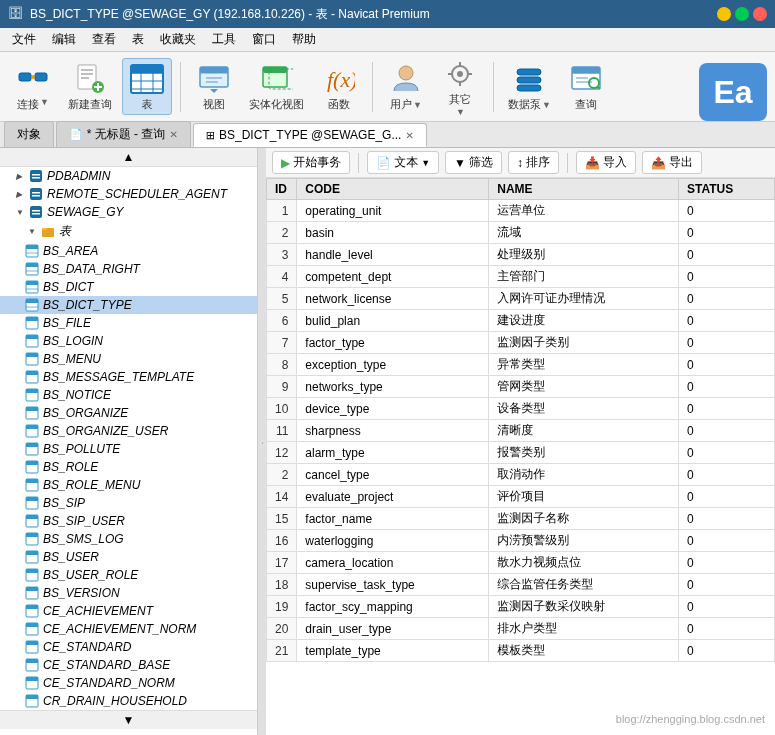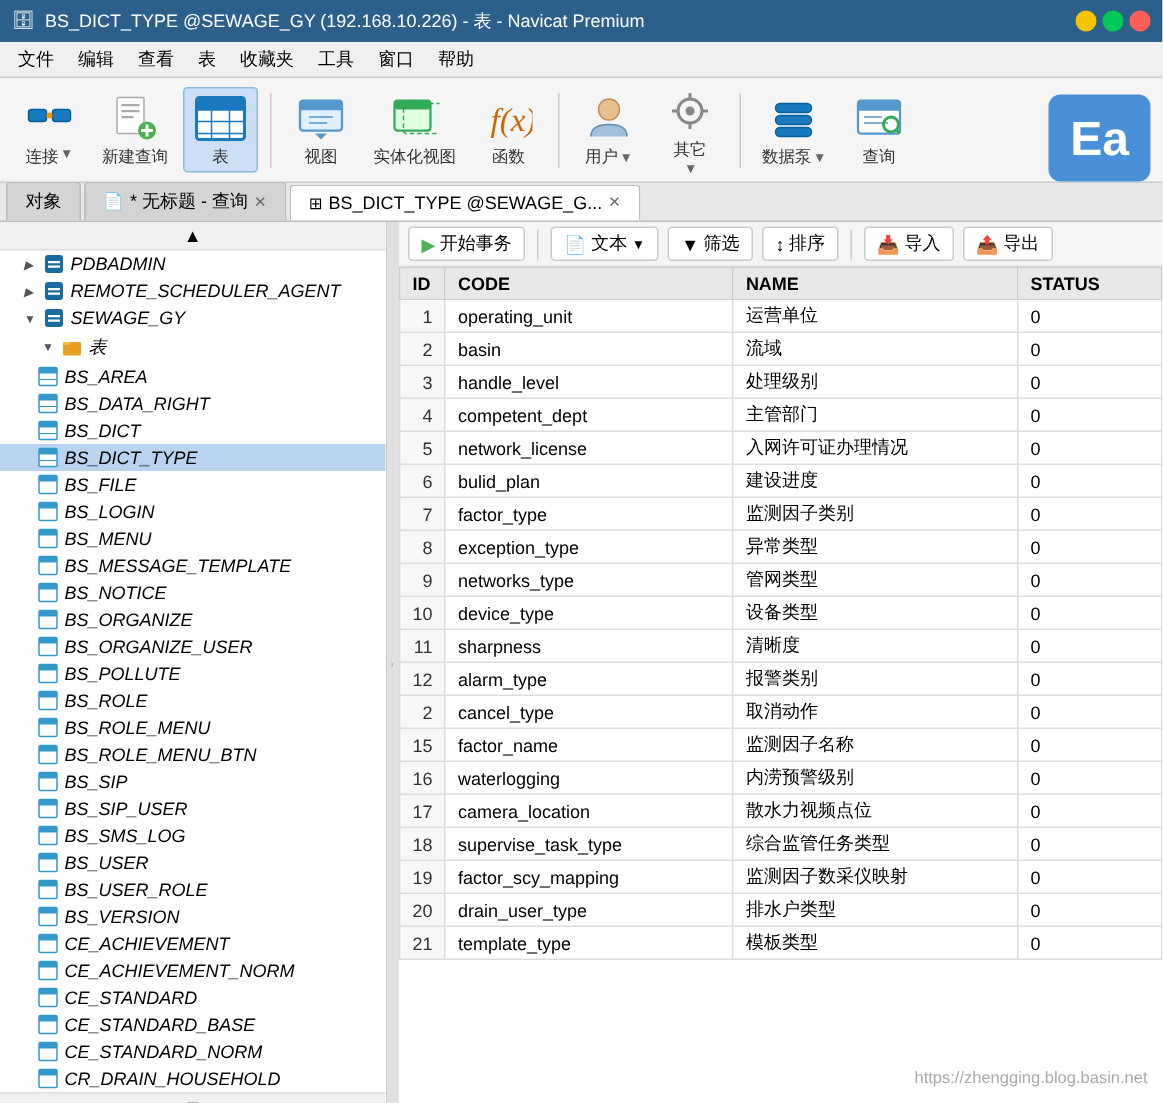--- a/index.html
+++ b/index.html
@@ -441,29 +441,20 @@
       <span class="si-label">BS_ROLE</span>
     </div>
     <div class="sidebar-item indent-3">
       <span class="si-icon">
           <svg width="14" height="14">
             <rect x="1" y="1" width="12" height="12" rx="1" fill="white" stroke="#3399cc" stroke-width="1"></rect>
             <rect x="1" y="1" width="12" height="4" fill="#3399cc"></rect>
           </svg>
         </span>
       <span class="si-label">BS_ROLE_MENU</span>
-    </div>
-    <div class="sidebar-item indent-3">
-      <span class="si-icon">
-          <svg width="14" height="14">
-            <rect x="1" y="1" width="12" height="12" rx="1" fill="white" stroke="#3399cc" stroke-width="1"></rect>
-            <rect x="1" y="1" width="12" height="4" fill="#3399cc"></rect>
-          </svg>
-        </span>
-      <span class="si-label">BS_ROLE_MENU_BTN</span>
     </div>
     <div class="sidebar-item indent-3">
       <span class="si-icon">
           <svg width="14" height="14">
             <rect x="1" y="1" width="12" height="12" rx="1" fill="white" stroke="#3399cc" stroke-width="1"></rect>
             <rect x="1" y="1" width="12" height="4" fill="#3399cc"></rect>
           </svg>
         </span>
       <span class="si-label">BS_SIP</span>
     </div>
@@ -689,20 +680,26 @@
     <td>报警类别</td>
     <td>0</td>
   </tr>
             <tr>
     <td>2</td>
     <td>cancel_type</td>
     <td>取消动作</td>
     <td>0</td>
   </tr>
             <tr>
+    <td>14</td>
+    <td>evaluate_project</td>
+    <td>评价项目</td>
+    <td>0</td>
+  </tr>
+            <tr>
     <td>15</td>
     <td>factor_name</td>
     <td>监测因子名称</td>
     <td>0</td>
   </tr>
             <tr>
     <td>16</td>
     <td>waterlogging</td>
     <td>内涝预警级别</td>
     <td>0</td>
@@ -735,16 +732,16 @@
     <td>21</td>
     <td>template_type</td>
     <td>模板类型</td>
     <td>0</td>
   </tr>
           </tbody>
       </table>
     </div>
 
     <div style="position:relative;">
-      <div class="watermark">https://zhengging.blog.basin.net</div>
+      <div class="watermark">blog://zhengging.blog.csdn.net</div>
     </div>
   </div>
 </div>
 
 </body></html>

